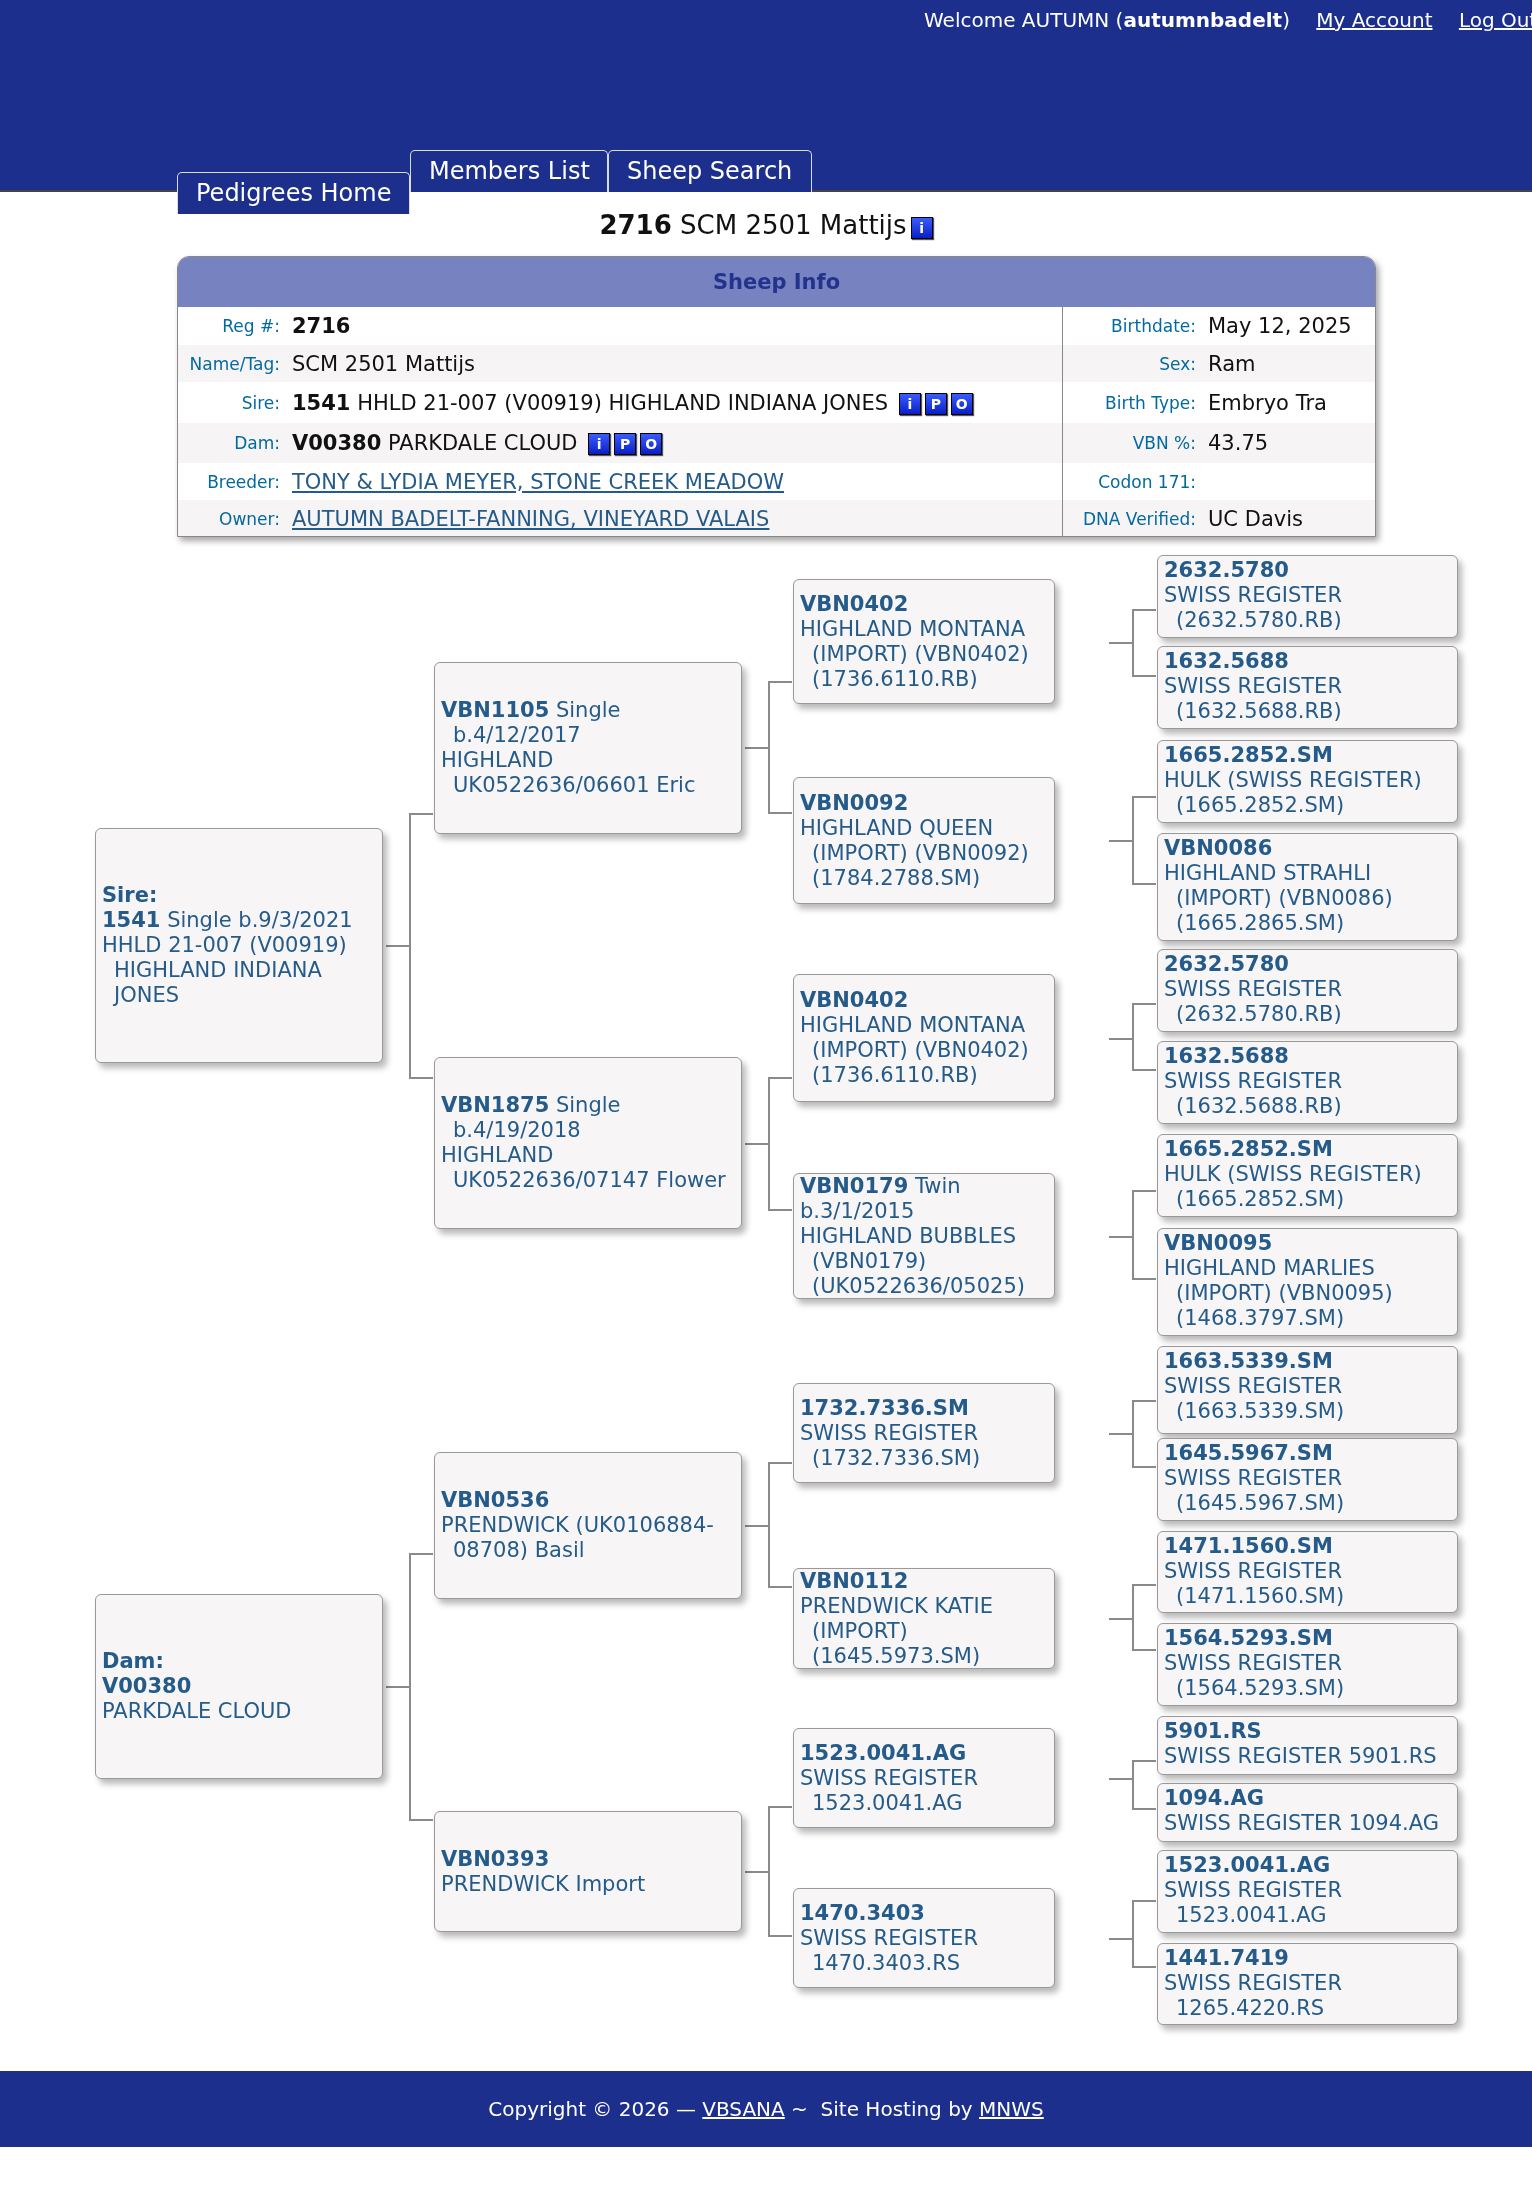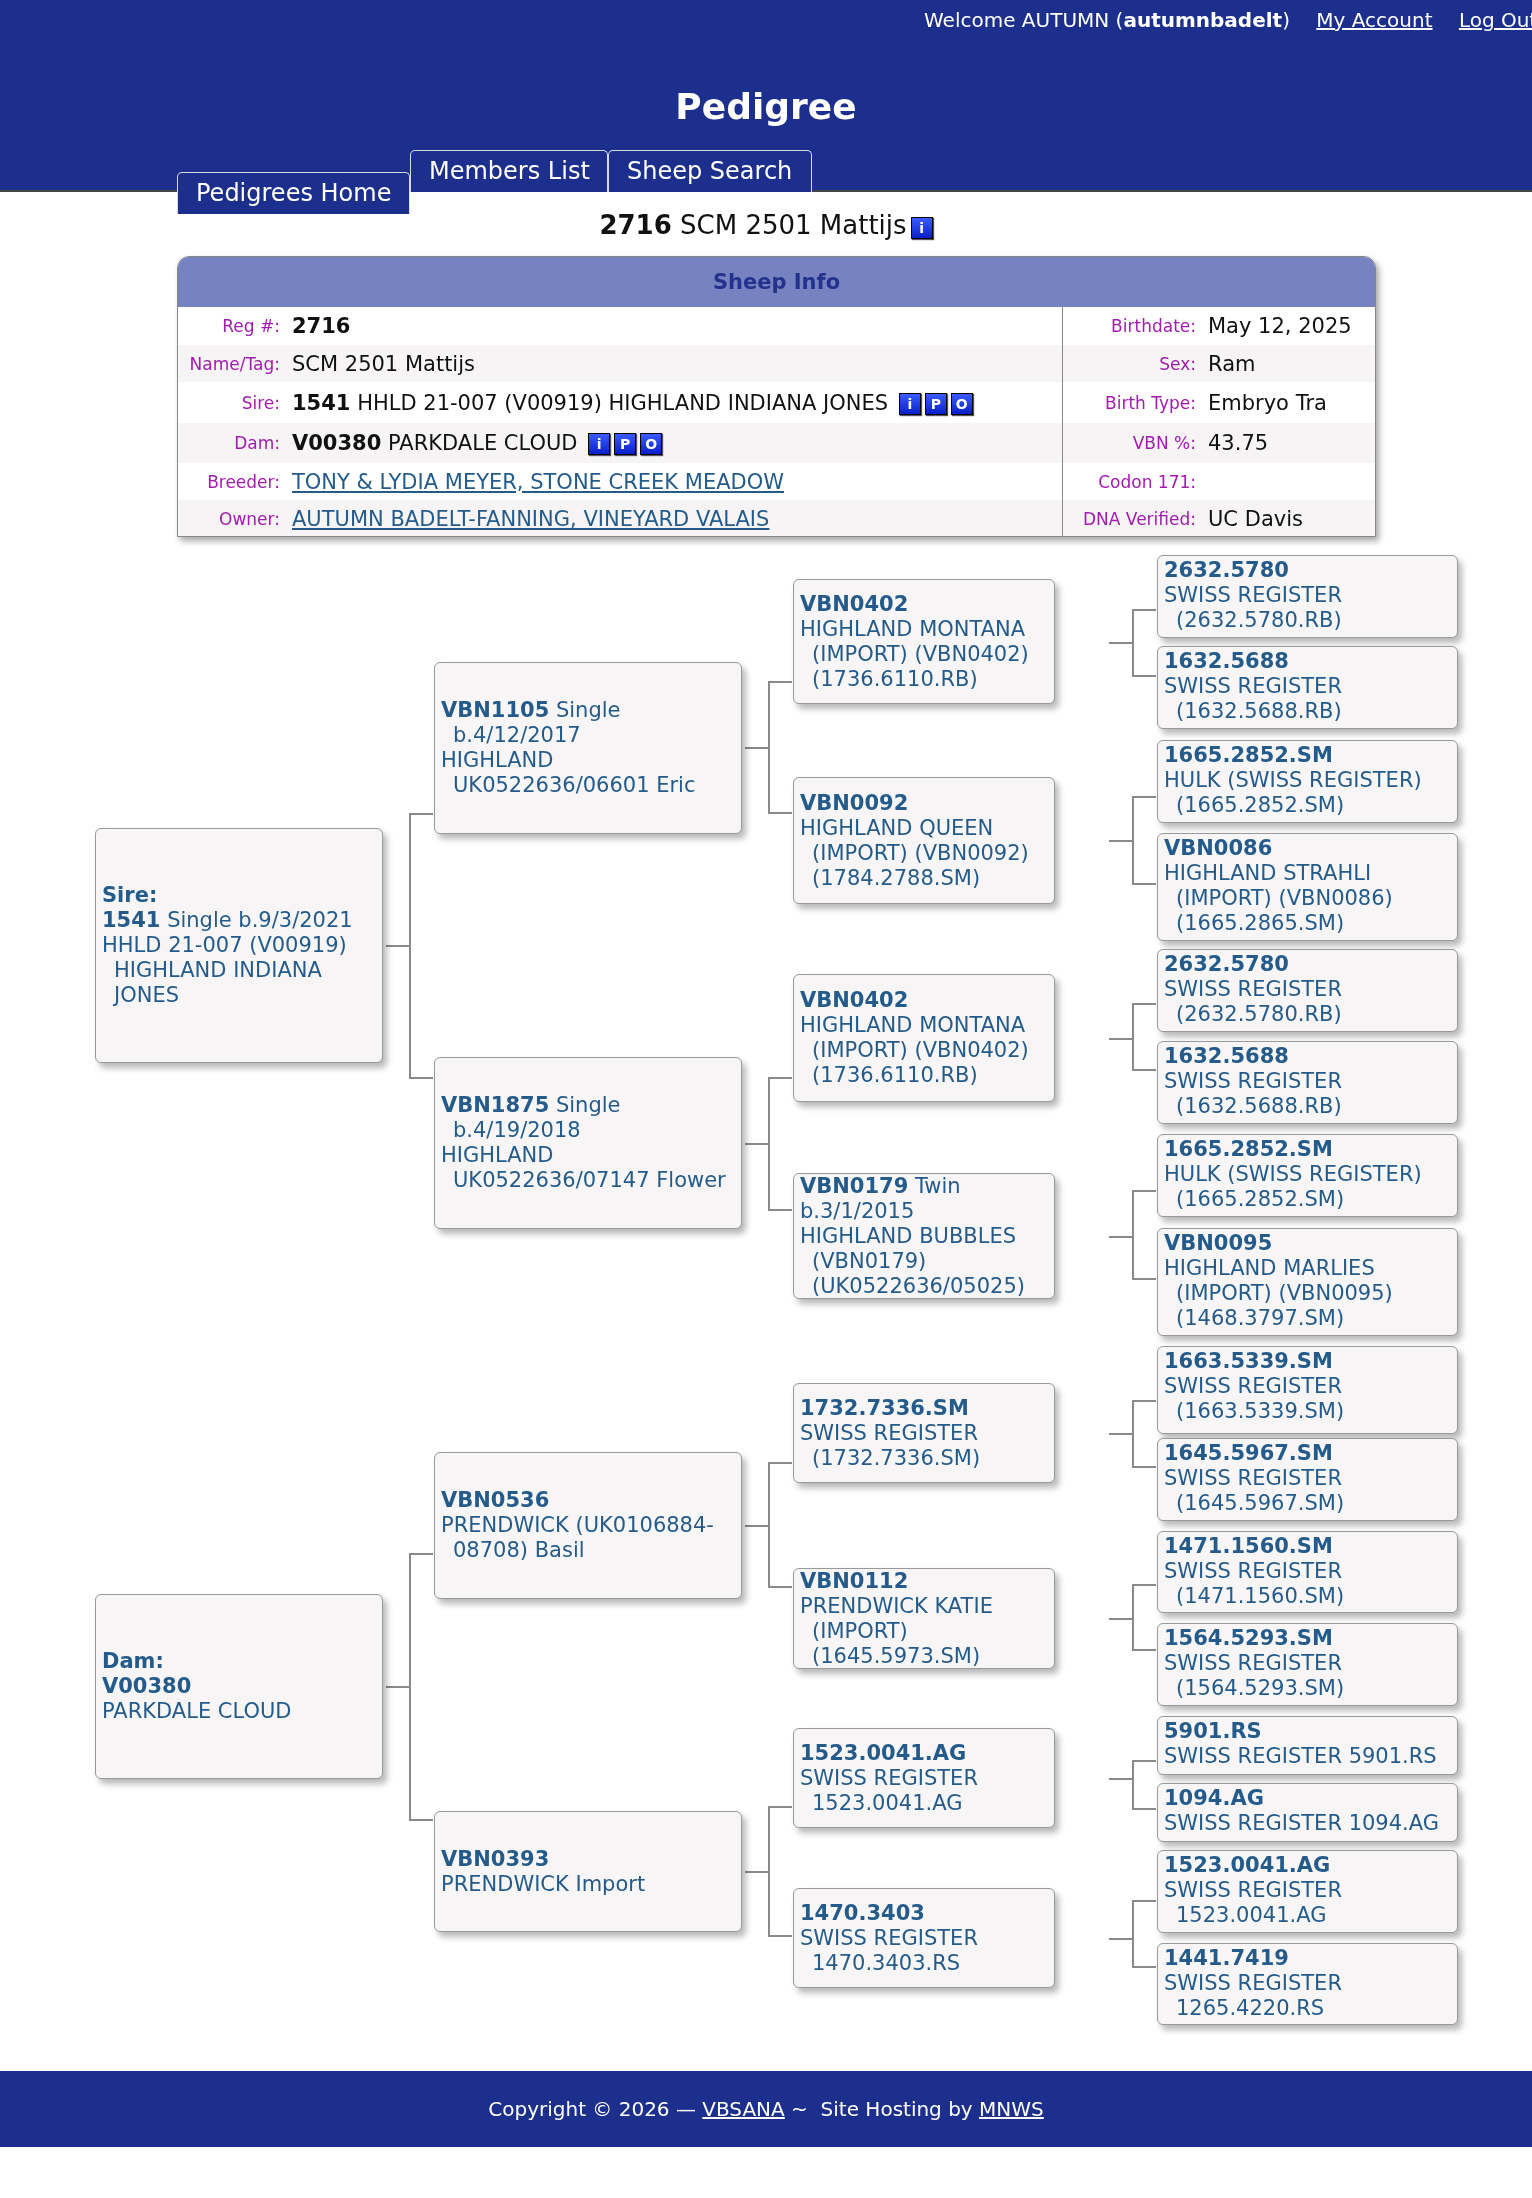--- a/index.html
+++ b/index.html
@@ -25,21 +25,21 @@
   .ibtn { display: inline-block; width: 22px; height: 22px; background: linear-gradient(#3a5cff, #0a1fc6); border: 1px solid #000; box-shadow: 1px 1px 1px #555; color: #fff; font-size: 14px; font-weight: bold; text-align: center; line-height: 20px; vertical-align: 1px; font-family: "DejaVu Sans", sans-serif; cursor: pointer; margin-left: 4px; }
 
   
   .info { position: absolute; left: 177px; top: 256px; width: 1199px; height: 281px; border: 1px solid #888; border-radius: 12px 12px 0 0; box-shadow: 3px 4px 6px rgba(0,0,0,0.35); background: #fff; overflow: hidden; }
   .info-head { height: 50px; background: #7783c0; color: #23328c; font-weight: bold; font-size: 21px; text-align: center; line-height: 50px; }
   .info-body { position: relative; height: 231px; }
   .col-left { position: absolute; left: 0; top: 0; width: 885px; height: 231px; border-right: 1px solid #888; }
   .col-right { position: absolute; left: 885px; top: 0; width: 314px; height: 231px; }
   .row { display: flex; align-items: center; font-size: 21px; }
   .row.alt { background: #f6f4f4; }
-  .row .lbl { color: #a21caf; font-size: 17px; text-align: right; flex: none; }
+  .row .lbl { color: #0369a1; font-size: 17px; text-align: right; flex: none; }
   .col-left .lbl { width: 114px; padding-right: 12px; }
   .col-right .lbl { width: 145px; padding-right: 12px; }
   .row .val { color: #111; white-space: nowrap; }
   .row .val b { font-weight: bold; }
   .row .val a { color: #245b8a; text-decoration: underline; cursor: pointer; }
 
   
   .box { position: absolute; background: #f7f5f5; border: 1.5px solid #999; border-radius: 6px; box-shadow: 4px 5px 6px rgba(0,0,0,0.28); color: #245b8a; font-size: 21px; line-height: 25px; padding: 0 6px 0 6px; display: flex; flex-direction: column; justify-content: center; cursor: pointer; }
   .box b { font-weight: bold; }
   .box .ind { padding-left: 12px; }
@@ -57,21 +57,20 @@
 </style>
 </head>
 <body>
 
 <div class="header">
   <div class="welcome">
     <span>Welcome AUTUMN (</span><b>autumnbadelt</b><span>)</span>
     <a>My Account</a>
     <a>Log Out</a>
   </div>
-  <div class="site-title t2">Pedigree</div>
   <div class="tabs">
     <div class="tab w1">Pedigrees Home</div>
     <div class="tab w2">Members List</div>
     <div class="tab w3">Sheep Search</div>
   </div>
 </div>
 
 <div class="page-heading">
   <b>2716</b>
   <span>SCM 2501 Mattijs</span><span class="ibtn">i</span>

